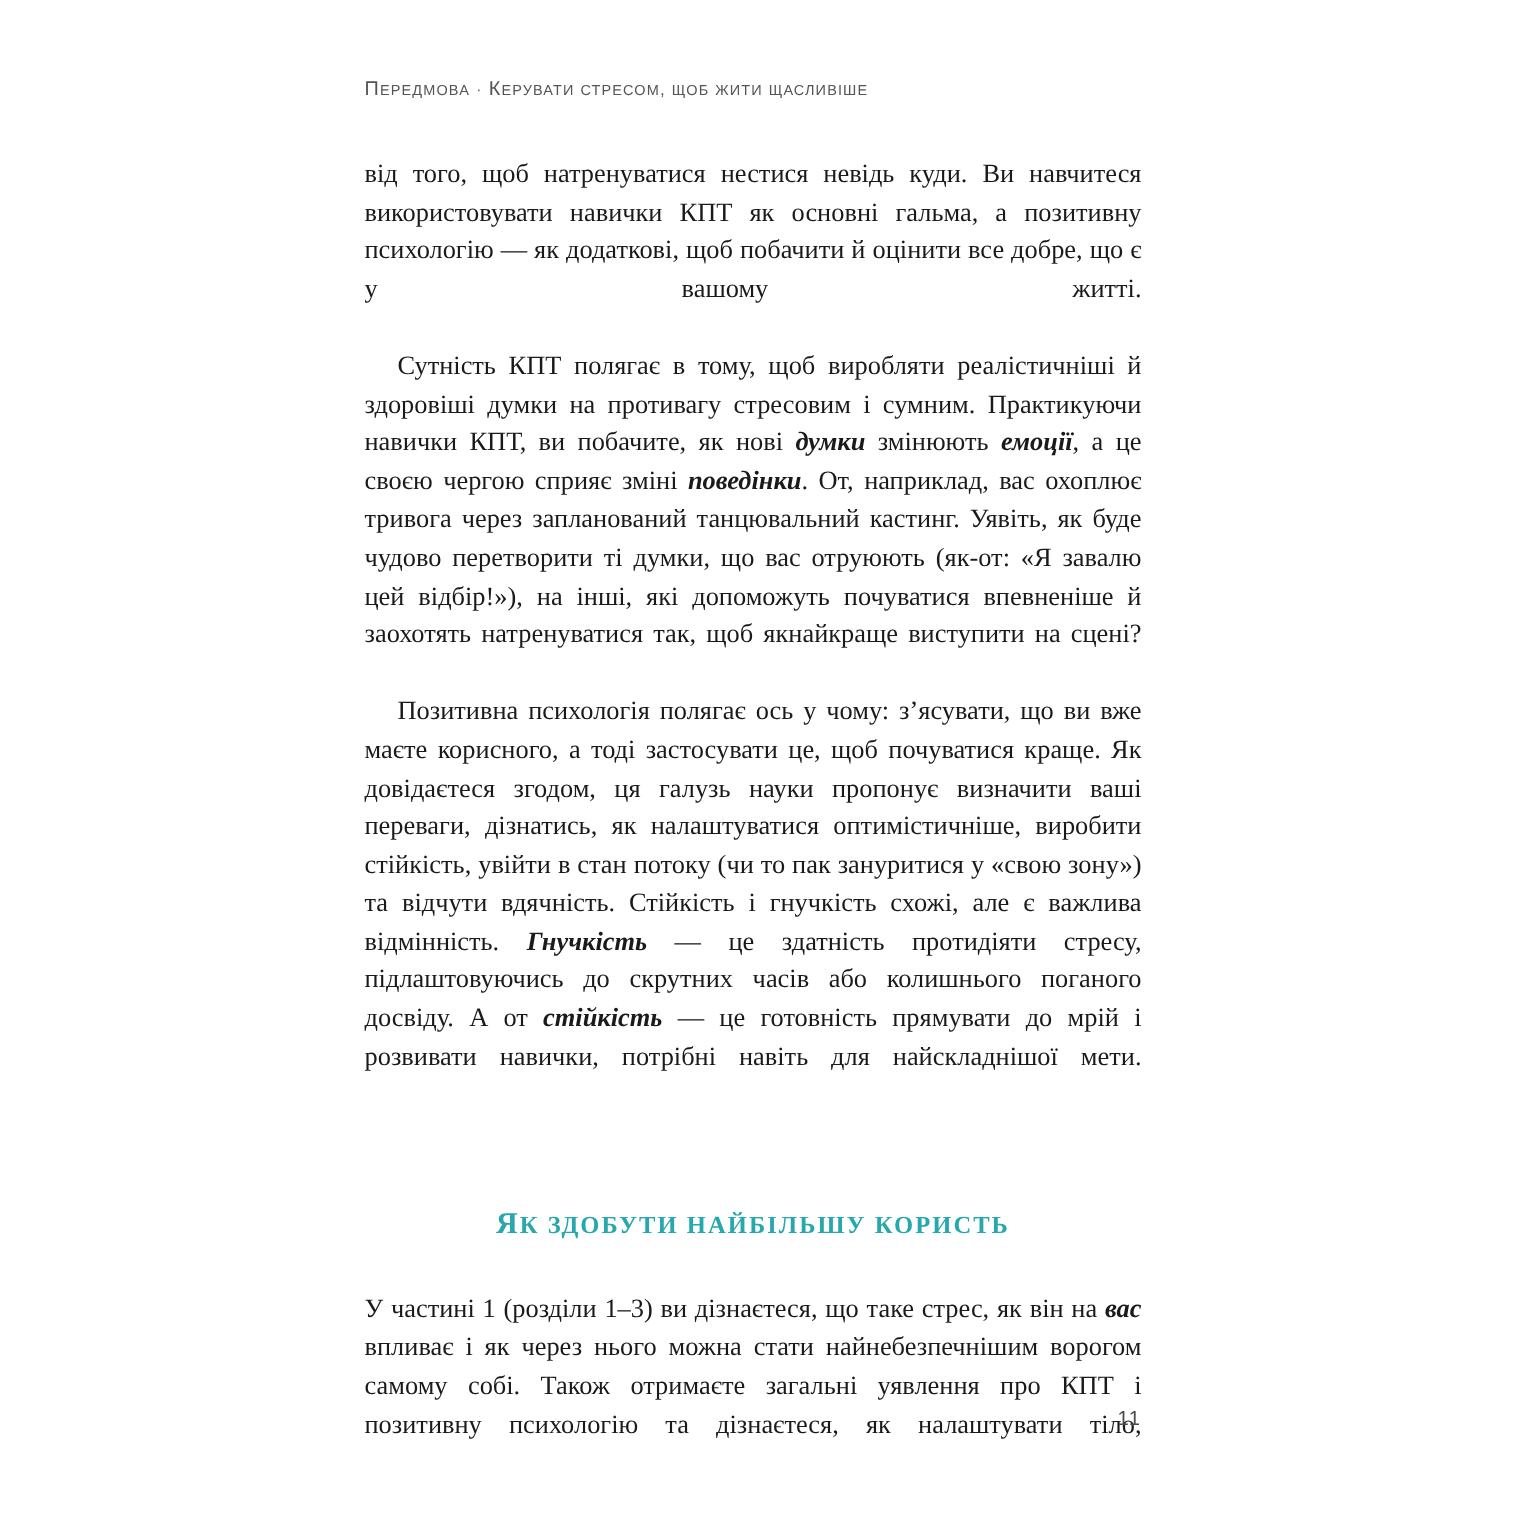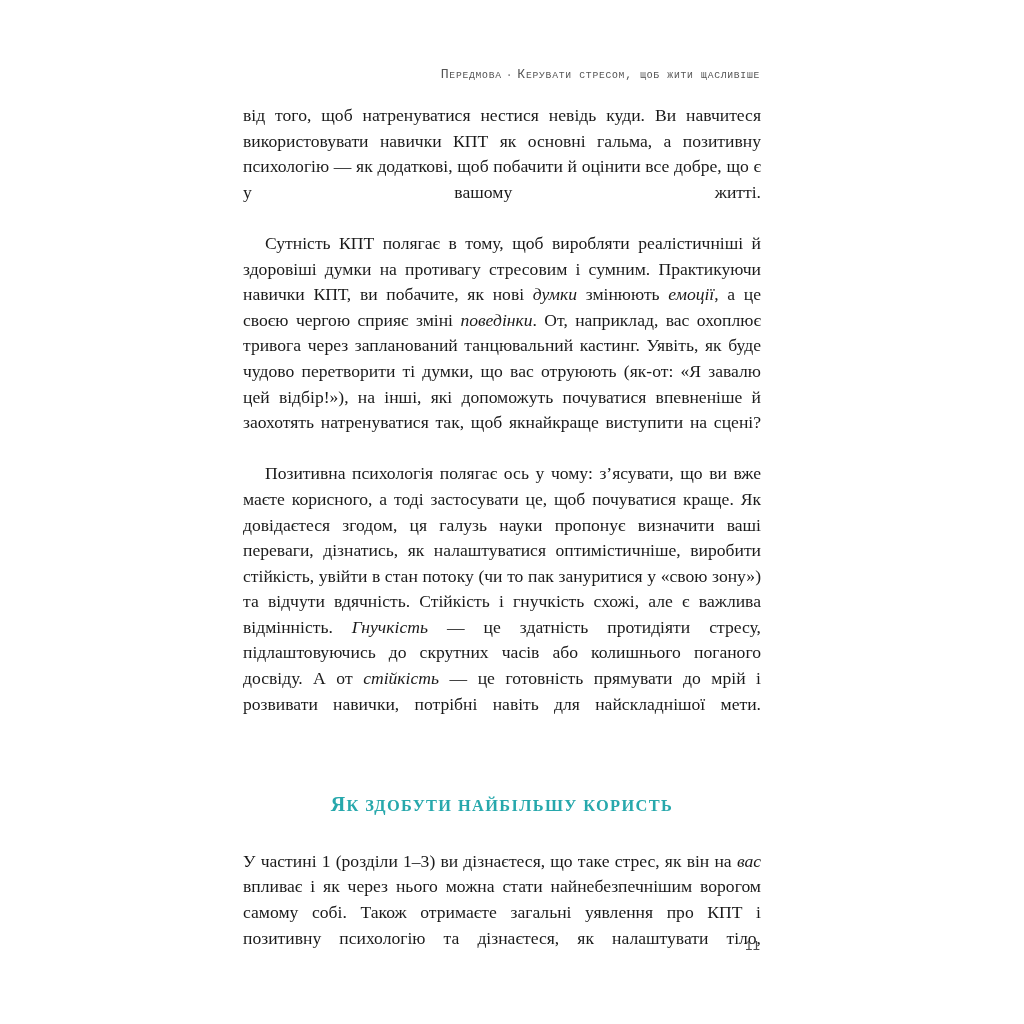--- a/index.html
+++ b/index.html
@@ -19,25 +19,25 @@
   .page {
     position: relative;
     width: 1024px;
     height: 1024px;
     box-sizing: border-box;
   }
 
   
   .running-head {
     position: absolute;
-    top: 68px;
+    top: 52px;
     left: 243px;
     width: 517px;
-    text-align: right;
-    font-family: Liberation Mono, monospace;
+    text-align: left;
+    font-family: Liberation Sans, sans-serif;
     font-size: 11.3px;
     line-height: 14px;
     letter-spacing: 0.75px;
     color: #555555;
     white-space: nowrap;
   }
   .rh-sep {
     display: inline-block;
     padding: 0 4px;
     color: #777777;
@@ -59,20 +59,21 @@
     text-justify: inter-word;
     hyphens: manual;
     -webkit-hyphens: manual;
     word-spacing: -0.1px;
   }
   p.body.indent {
     text-indent: 22px;
   }
   p.body em {
     font-style: italic;
+    font-weight: bold;
   }
   
   p.body::after {
     content: "";
     display: inline-block;
     width: 100%;
   }
 
   
   .section-heading {
@@ -84,21 +85,21 @@
     font-size: 16.4px;
     line-height: 27px;
     letter-spacing: 1.35px;
     color: #27a8ac;
     text-transform: none;
   }
   .section-heading .cap {
     font-size: 20px;
   }
   .heading-wrap {
-    margin-top: 48px;
+    margin-top: 60px;
     margin-bottom: 30px;
   }
 
   
   .folio {
     position: absolute;
     top: 938px;
     left: 243px;
     width: 518px;
     text-align: right;

